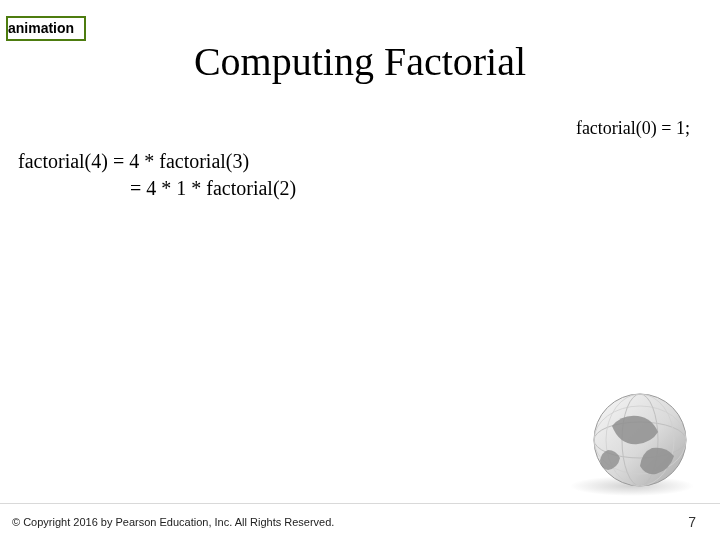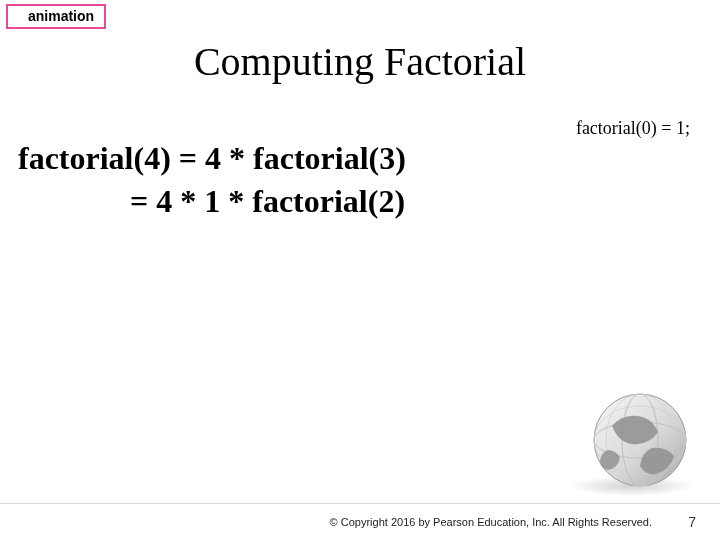--- a/index.html
+++ b/index.html
@@ -14,47 +14,46 @@
     position: relative;
   }
   .slide {
     position: relative;
     width: 720px;
     height: 540px;
     box-sizing: border-box;
   }
   .badge {
     position: absolute;
-    top: 4px;
+    top: 16px;
     left: 6px;
-    border: 2px solid #ec4899;
-    padding: 2px 10px 3px 20px;
+    border: 2px solid #4d7c0f;
+    padding: 2px 10px 3px 0;
     font-family: Arial, Helvetica, sans-serif;
     font-size: 14px;
     font-weight: bold;
     color: #000;
     background: #fff;
     letter-spacing: 0px;
   }
   .title {
     position: absolute;
     top: 38px;
     left: 0;
     width: 720px;
     text-align: center;
     font-size: 40px;
     font-weight: normal;
   }
   .derivation {
     position: absolute;
-    top: 137px;
+    top: 148px;
     left: 18px;
-    font-size: 32px;
+    font-size: 20px;
     line-height: 1.35;
-    font-weight: bold;
   }
   .derivation .indent {
     display: inline-block;
     width: 112px;
   }
   .defs {
     position: absolute;
     top: 116px;
     right: 30px;
     font-size: 18px;
@@ -65,23 +64,23 @@
     position: absolute;
     left: 0;
     bottom: 36px;
     width: 720px;
     height: 0;
     border-top: 1px solid #d9d9d9;
   }
   .copyright {
     position: absolute;
     bottom: 12px;
-    left: 0;
+    left: 12px;
     width: 652px;
-    text-align: right;
+    text-align: left;
     font-family: Arial, Helvetica, sans-serif;
     font-size: 11px;
     color: #222;
   }
   .page-num {
     position: absolute;
     bottom: 10px;
     right: 24px;
     font-family: Arial, Helvetica, sans-serif;
     font-size: 14px;

